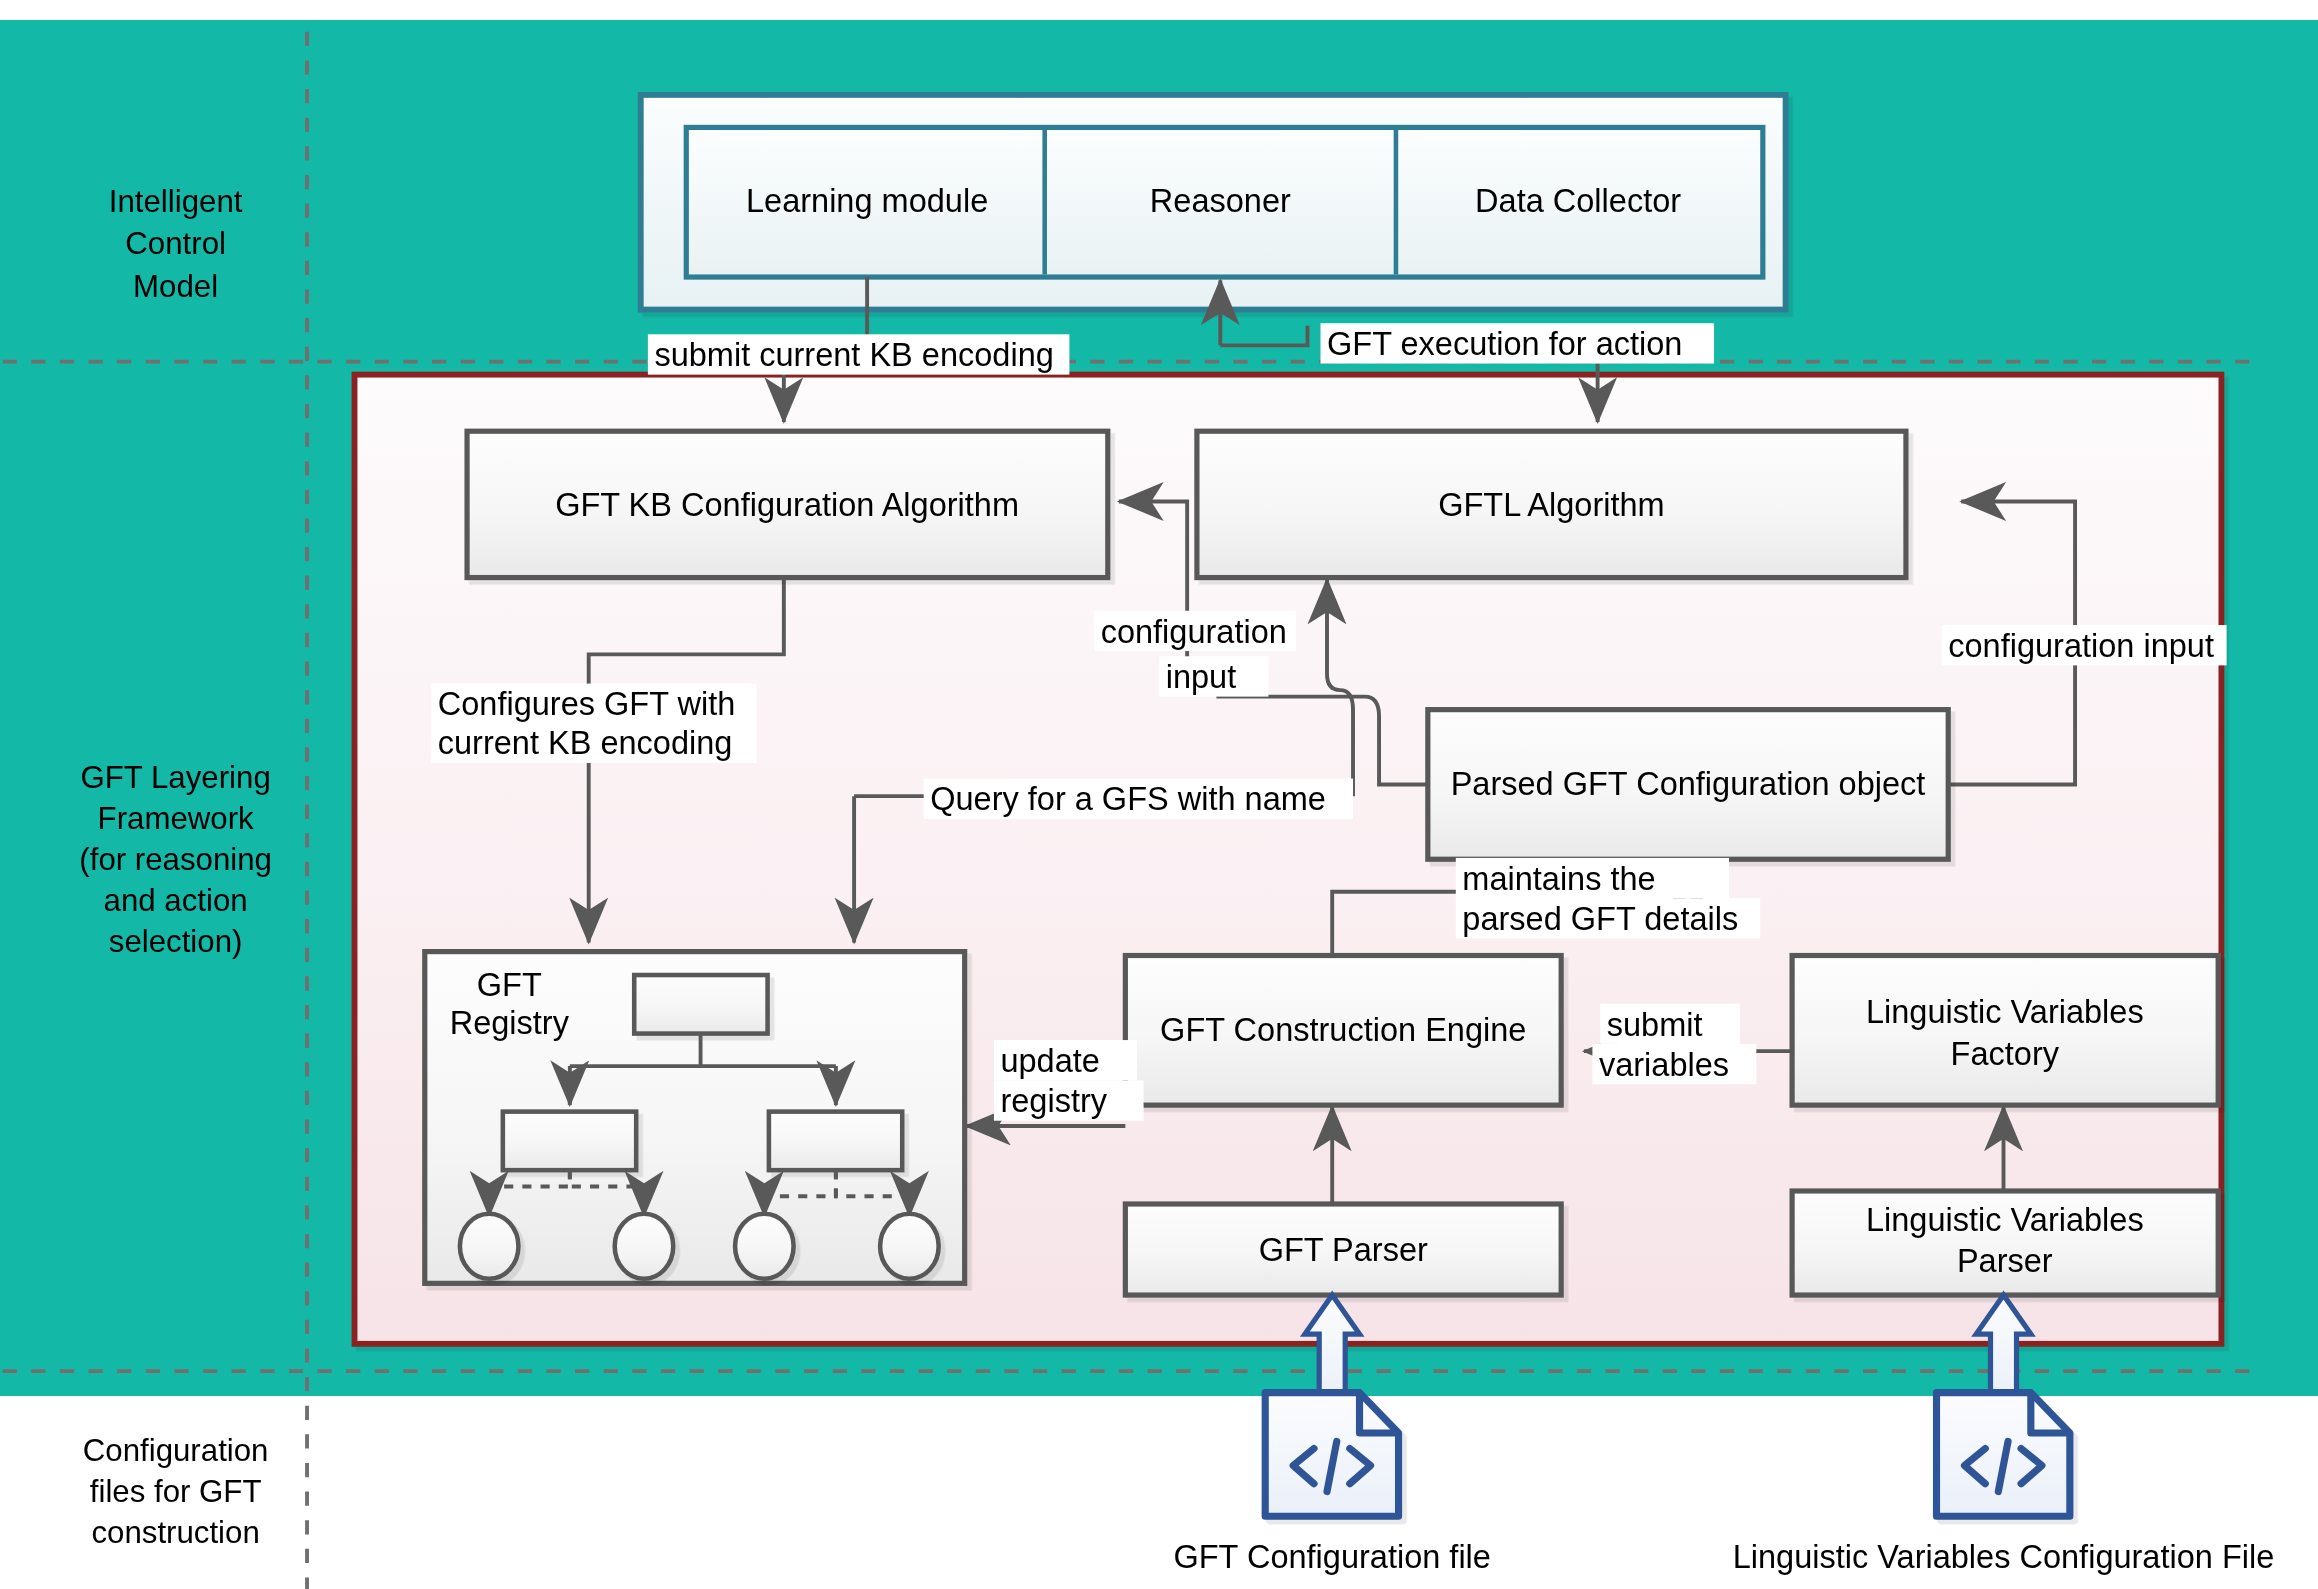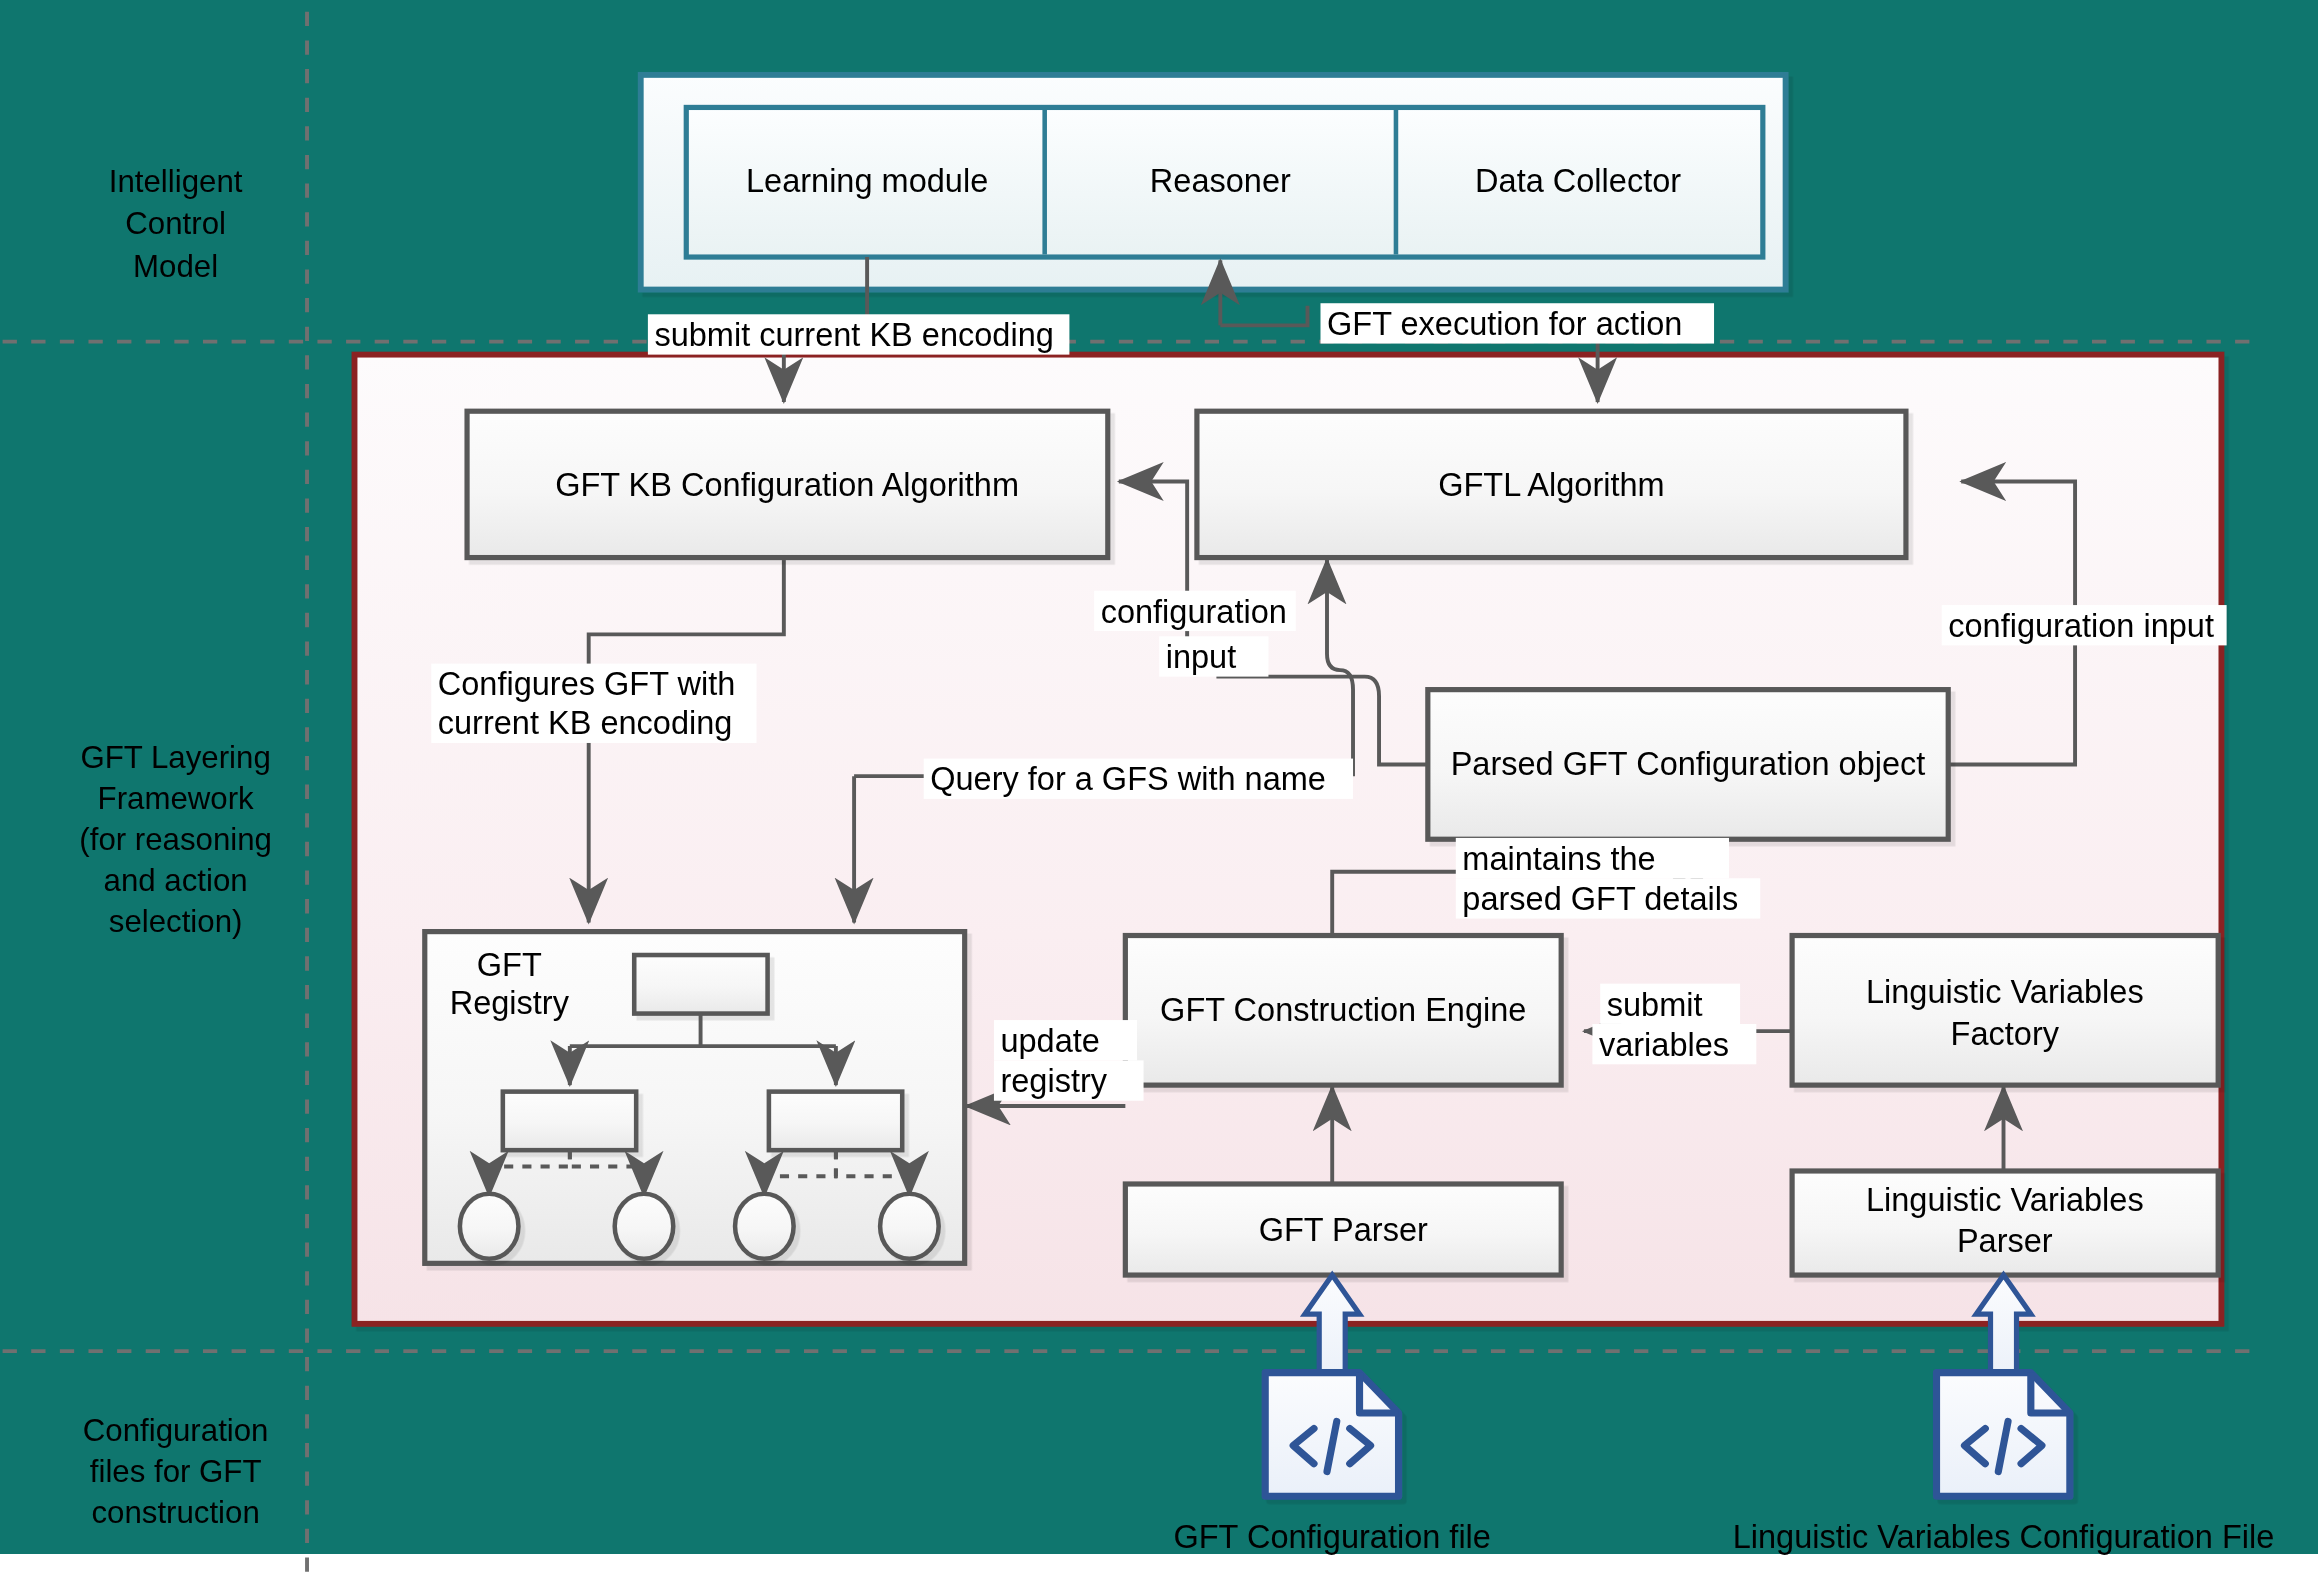--- a/index.html
+++ b/index.html
@@ -1,17 +1,17 @@
 <!DOCTYPE html>
 <html style="font-size:10.4px"><head>
 <meta charset="utf-8">
 <style>
   html,body{margin:0;padding:0;background:#ffffff;}
   body{width:2319px;height:1590px;font-family:"Liberation Sans",sans-serif;overflow:hidden;}
-  #stage{position:relative;width:2319px;height:1554px;background:#0f766e;}
+  #stage{position:relative;width:2319px;height:1376px;background:#14b8a6;margin-top:20px;}
   svg#diagram{position:absolute;left:0;top:0;width:2319px;height:1590px;}
   .lbl{font-family:"Liberation Sans",sans-serif;fill:#000;}
 </style>
 </head>
 <body>
 
 <div id="stage">
 <svg id="diagram" viewBox="0 0 3565 2444" xmlns="http://www.w3.org/2000/svg">
   <defs>
     <linearGradient id="gTeal" x1="0" y1="0" x2="0" y2="1">

